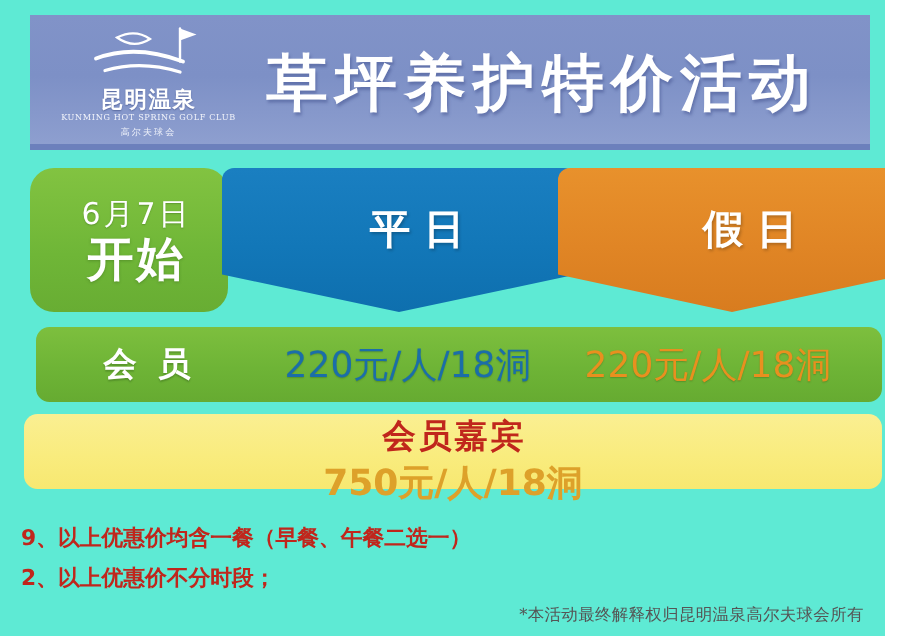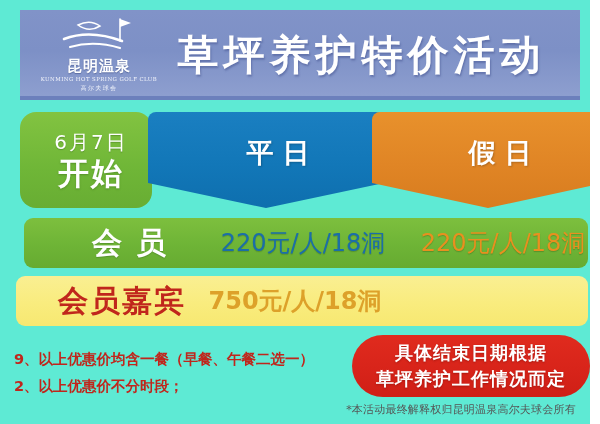--- a/index.html
+++ b/index.html
@@ -188,30 +188,30 @@
   }
   .row-green {
     width: 564px;
     margin-left: 8px;
     background: linear-gradient(180deg, #7dbf3e 0%, #6eb436 55%, #66ab31 100%);
   }
   .row-yellow {
     width: 572px;
     margin-left: 0;
     background: linear-gradient(180deg, #faef92 0%, #f9ec7e 55%, #f7e871 100%);
+    flex-direction: column;
   }
 
   .cell-label {
     width: 148px;
     flex: 0 0 auto;
     text-align: center;
     font-family: "DejaVu Serif", "Liberation Serif", serif;
-    font-size: 30px;
-    font-weight: bold;
-    padding-left: 31px;
+    font-size: 22px;
+    font-weight: bold;
   }
   .row-green .cell-label {
     color: #ffffff;
     letter-spacing: 14px;
     text-indent: 14px;
     text-shadow: 0 1px 1px rgba(40,80,20,.3);
   }
   .row-yellow .cell-label {
     color: #c0261c;
     letter-spacing: 2px;
@@ -337,20 +337,16 @@
       <div class="cell-label">会员嘉宾</div>
       <div class="cell-price price-holiday">750元/人/18洞</div>
     </div>
   </div>
 
   <div class="notes">
     <div class="note-line">9、以上优惠价均含一餐（早餐、午餐二选一）</div>
     <div class="note-line">2、以上优惠价不分时段；</div>
   </div>
 
-  <div class="red-badge">
-    <div class="badge-line">具体结束日期根据</div>
-    <div class="badge-line">草坪养护工作情况而定</div>
-  </div>
 
   <div class="disclaimer">*本活动最终解释权归昆明温泉高尔夫球会所有</div>
 
 </div>
 
 </body></html>

